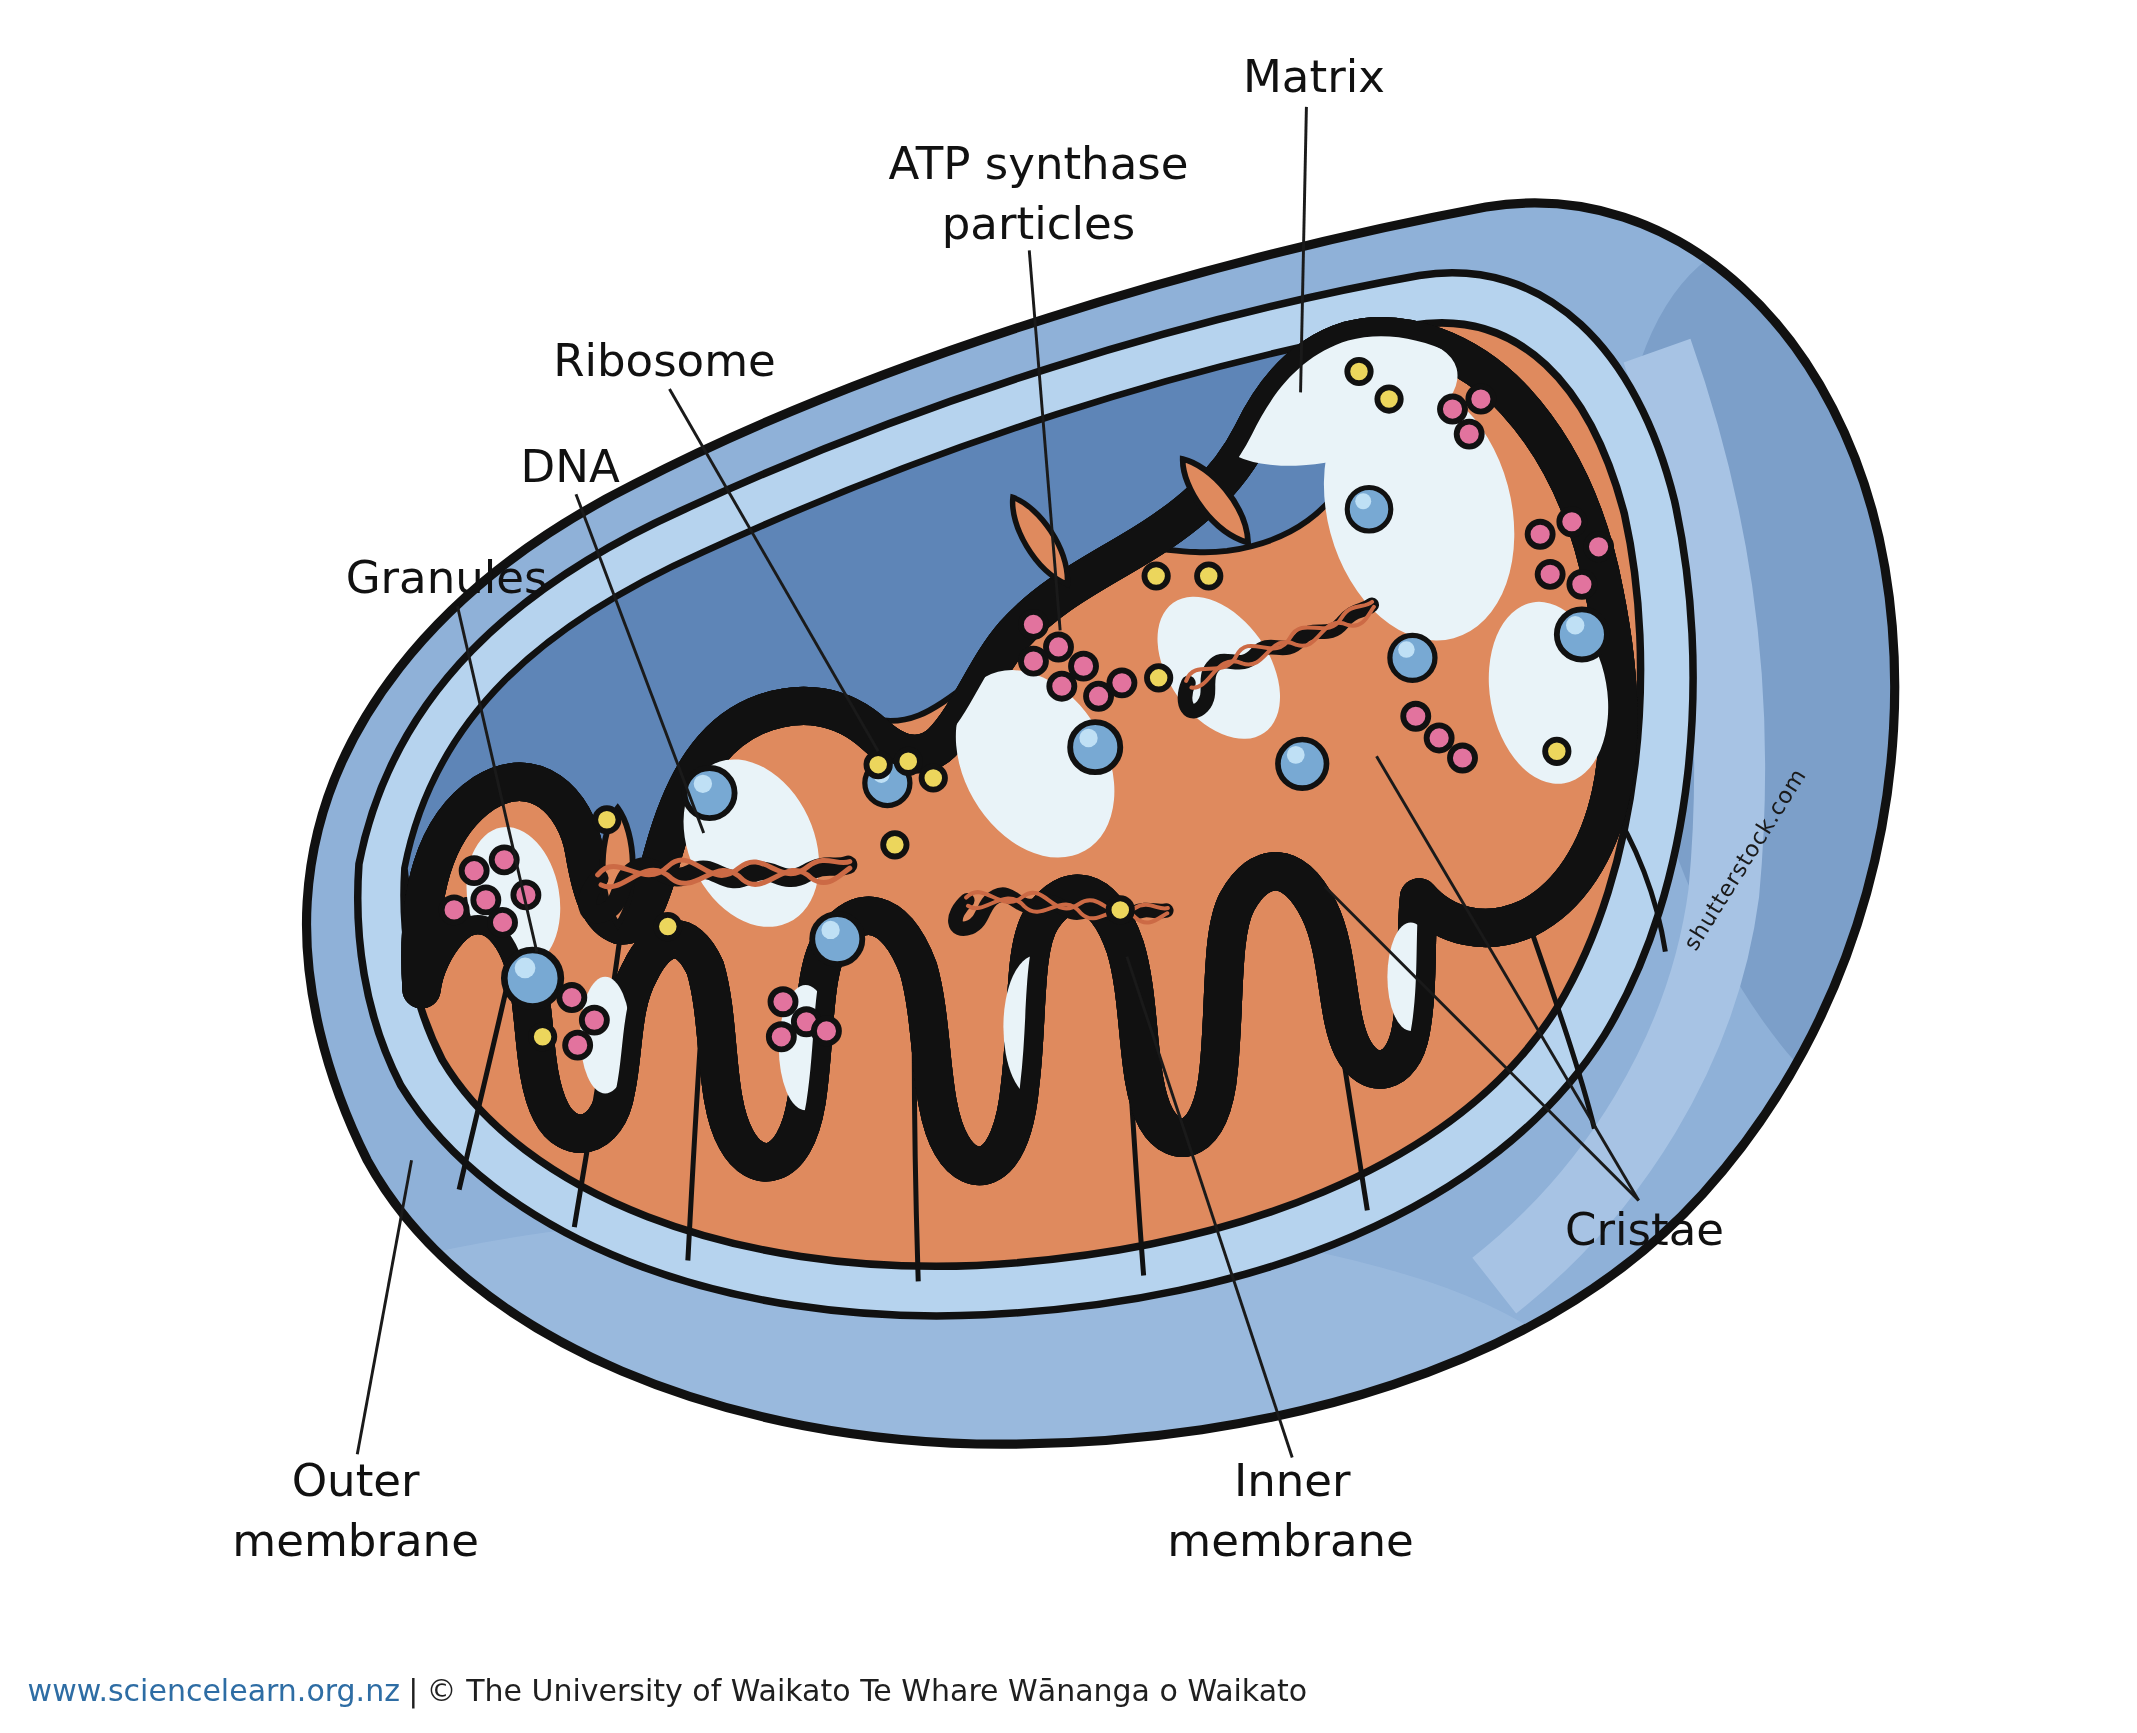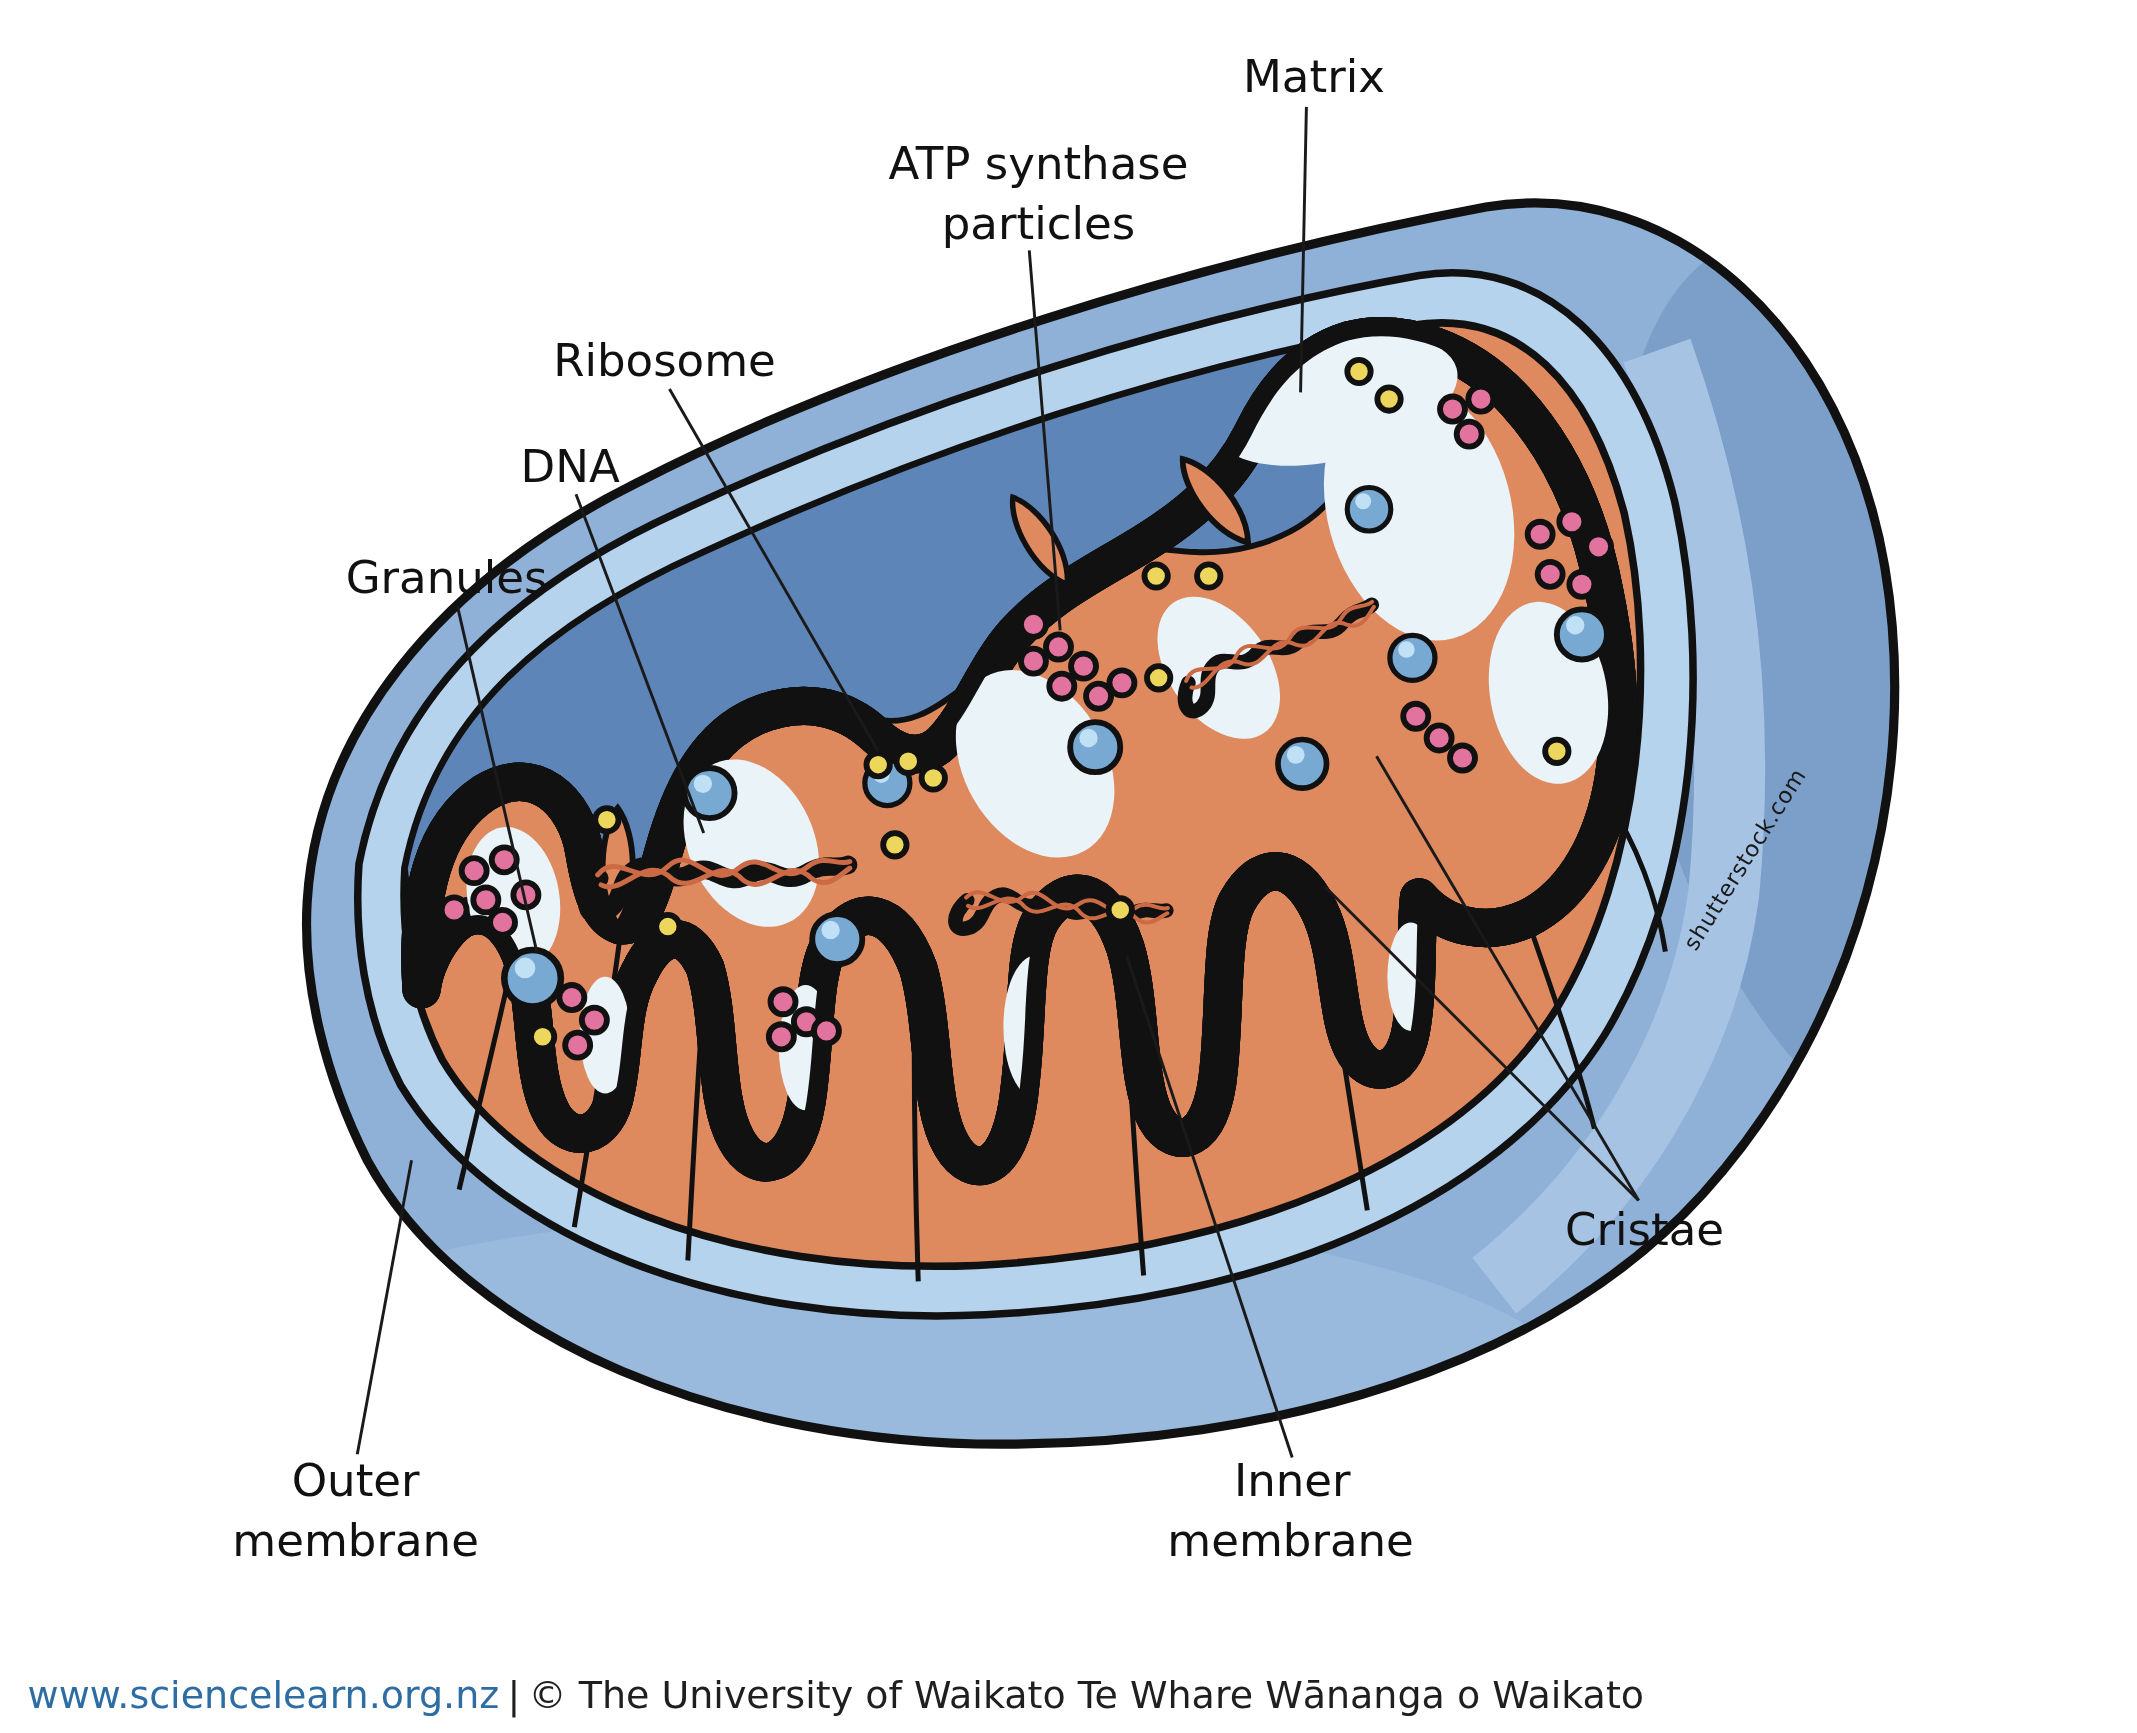--- a/index.html
+++ b/index.html
@@ -12,21 +12,21 @@
   .rim{fill:var(--rim);}
   .inter{fill:var(--intermembrane);}
   .cris{fill:var(--cristae);}
   .mlight{fill:var(--matrix_light);}
   .ln{stroke:#1a1a1a;stroke-width:3.5;fill:none;}
   .ol{stroke:var(--outline);}
   .lbl{font-family:"DejaVu Sans",sans-serif;font-size:54px;fill:#111;}
   .wm{font-family:"DejaVu Sans",sans-serif;font-size:27px;fill:#1a1a1a;letter-spacing:1px;}
   .pink{fill:var(--atp_particle);stroke:var(--outline);stroke-width:7;}
   .yel{fill:var(--ribosome);stroke:var(--outline);stroke-width:7;}
-  .footer{position:absolute;left:27.6px;top:1673px;font-size:38px;color:#1f1f1f;white-space:nowrap;text-align:right;}
+  .footer{position:absolute;left:27.6px;top:1673px;font-size:30px;color:#1f1f1f;white-space:nowrap;text-align:right;}
   .footer a{color:var(--link);text-decoration:none;}
   .sep{padding:0 8.3px;color:#1f1f1f;}
 </style>
 </head>
 <body>
 
 <div class="page">
 
 <svg width="2137" height="1733" viewBox="0 0 2560 2076">
   <defs>

